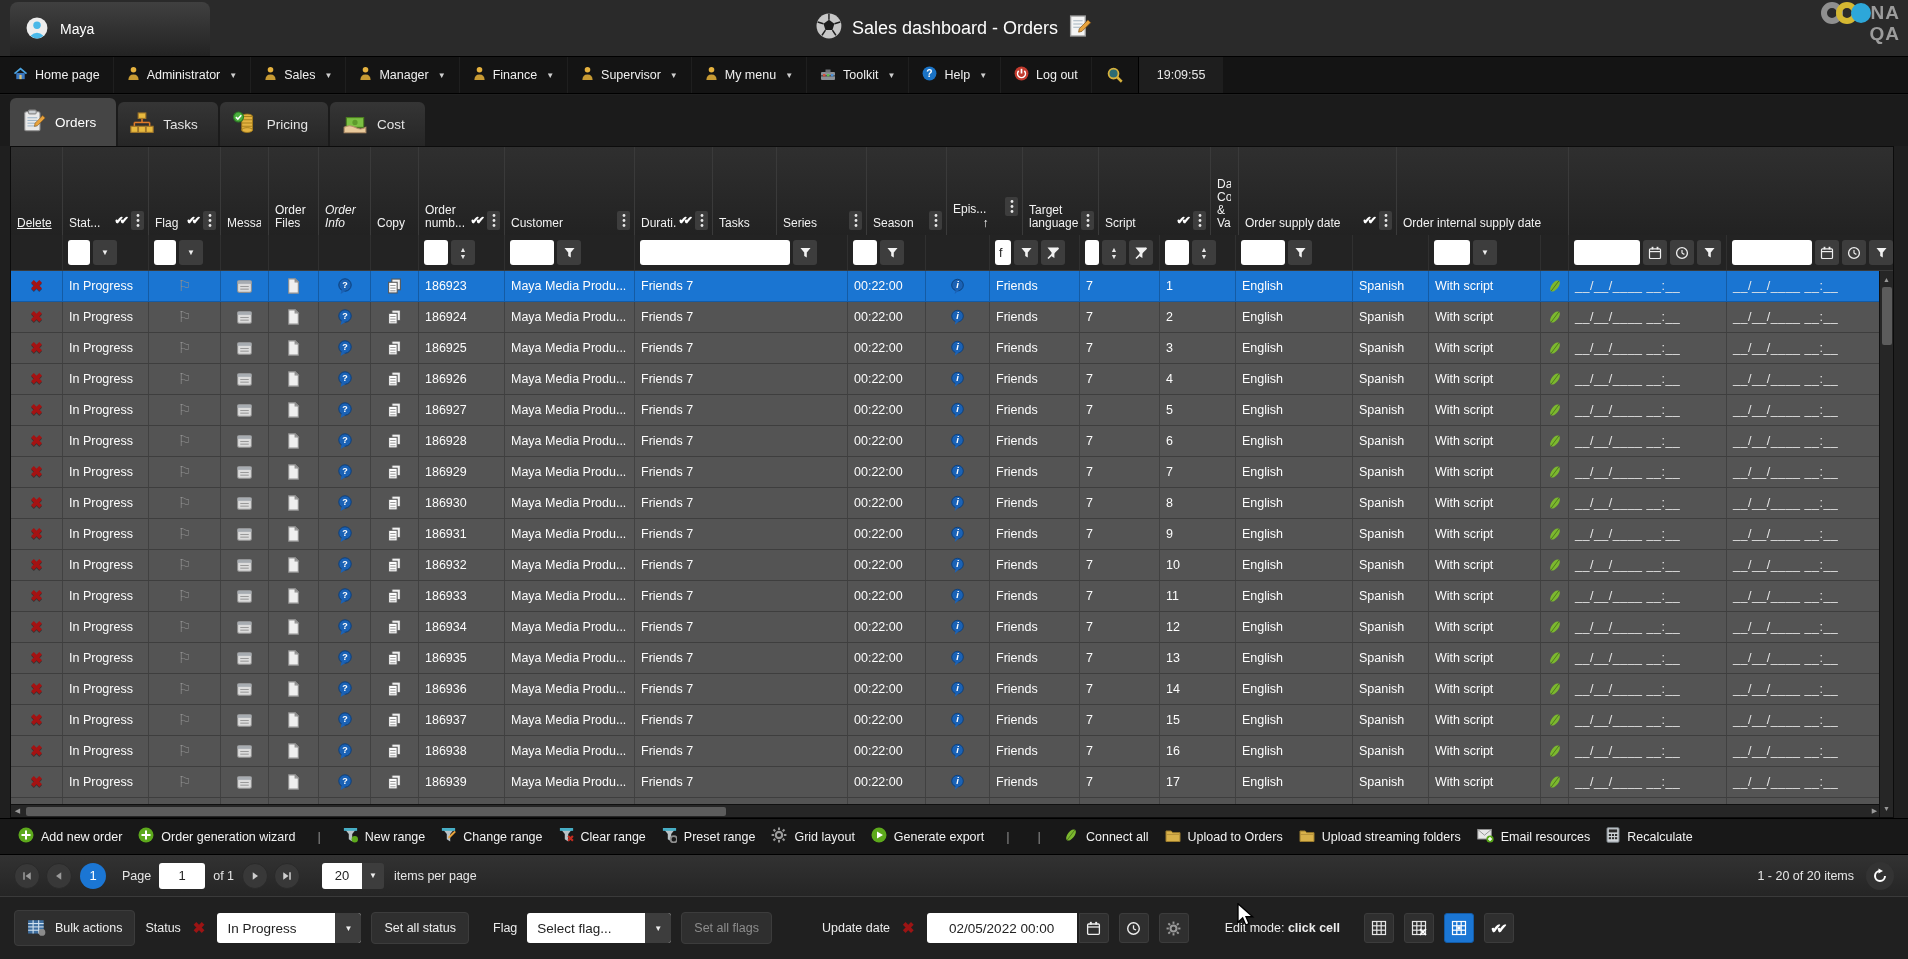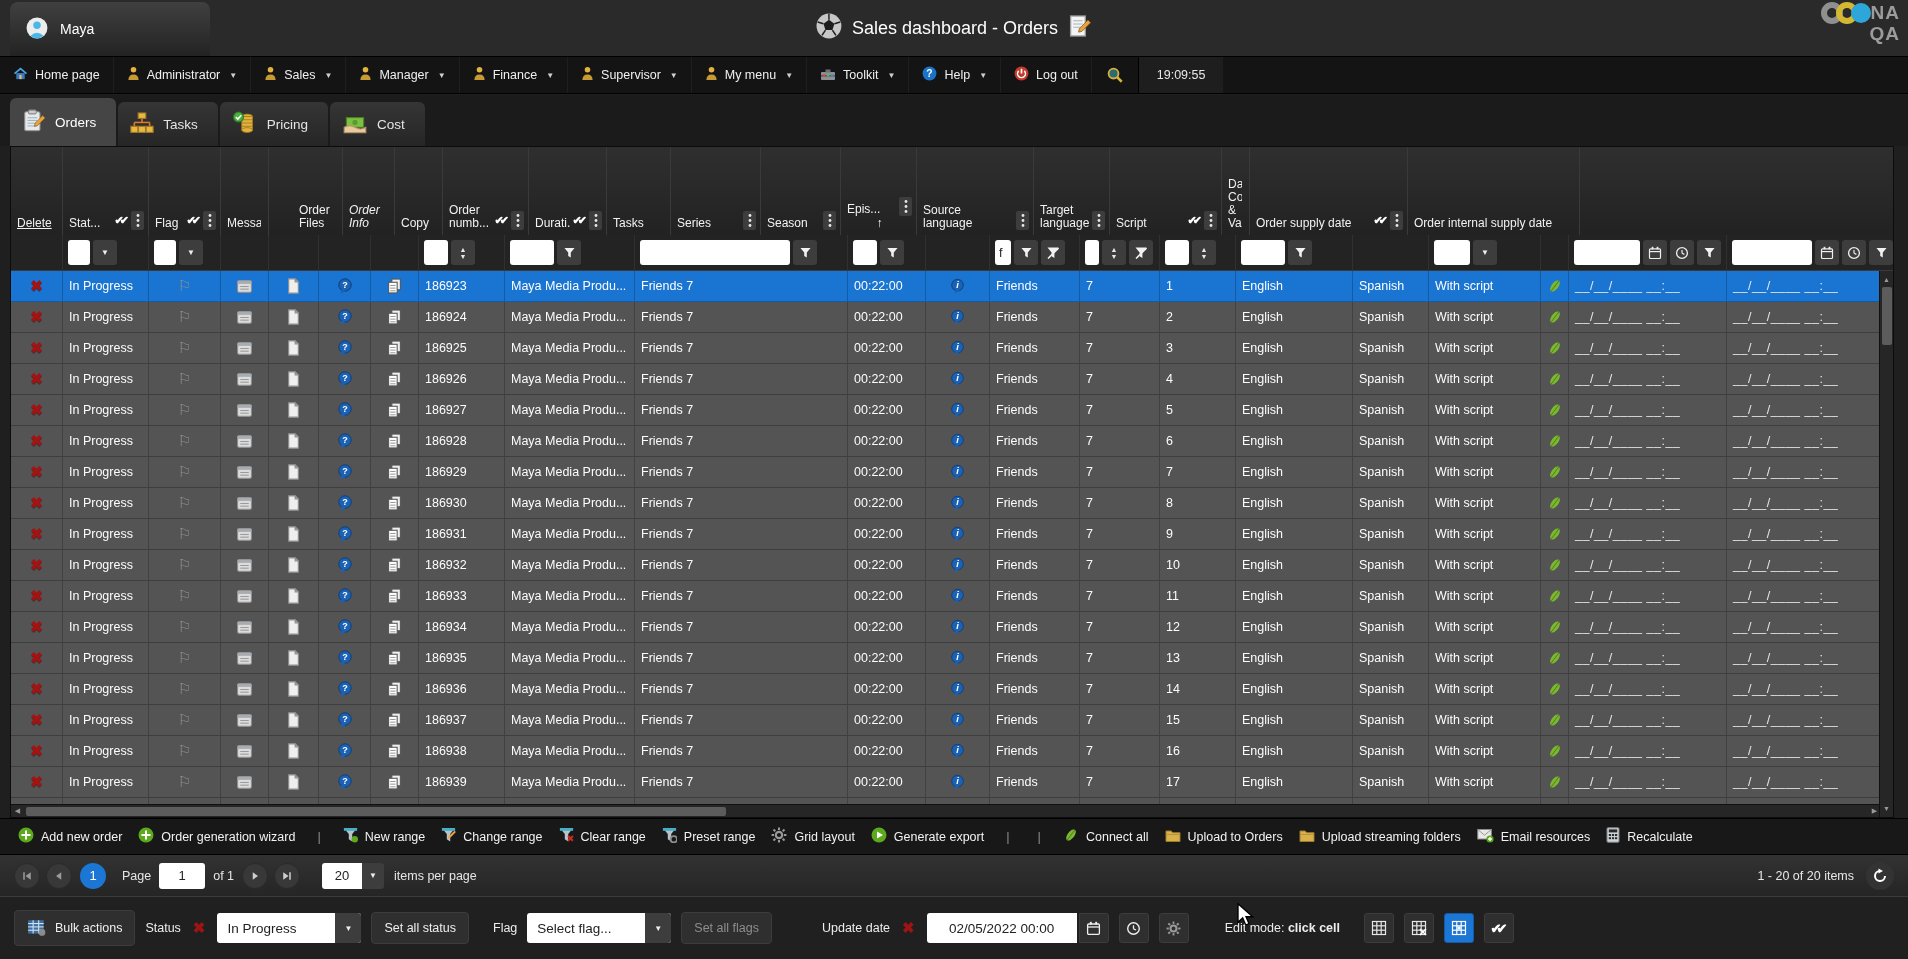--- a/index.html
+++ b/index.html
@@ -364,21 +364,21 @@
             </span>
           </span>
         </div>
       </div>
       <div class="hcell" style="width: 48px;">
         <div class="hrow">
           <span class="hlabel">Message</span>
           <span class="hicons"></span>
         </div>
       </div>
-      <div class="hcell" style="width: 50px; margin-left: 24px;">
+      <div class="hcell" style="width: 50px;">
         <div class="hrow">
           <span class="hlabel">Order Files</span>
           <span class="hicons"></span>
         </div>
       </div>
       <div class="hcell" style="width: 52px; font-style: italic;">
         <div class="hrow">
           <span class="hlabel">Order Info</span>
           <span class="hicons"></span>
         </div>
@@ -397,20 +397,34 @@
             <span class="hbtn">
               <svg width="4" height="15" viewBox="0 0 4 15">
                 <circle cx="2" cy="2.5" r="1.4" fill="#e8e8e8"></circle>
                 <circle cx="2" cy="7.5" r="1.4" fill="#e8e8e8"></circle>
                 <circle cx="2" cy="12.5" r="1.4" fill="#e8e8e8"></circle>
               </svg>
             </span>
           </span>
         </div>
       </div>
+      <div class="hcell" style="width: 130px;">
+        <div class="hrow">
+          <span class="hlabel">Customer</span>
+          <span class="hicons">
+            <span class="hbtn">
+              <svg width="4" height="15" viewBox="0 0 4 15">
+                <circle cx="2" cy="2.5" r="1.4" fill="#e8e8e8"></circle>
+                <circle cx="2" cy="7.5" r="1.4" fill="#e8e8e8"></circle>
+                <circle cx="2" cy="12.5" r="1.4" fill="#e8e8e8"></circle>
+              </svg>
+            </span>
+          </span>
+        </div>
+      </div>
       <div class="hcell" style="width: 78px;">
         <div class="hrow">
           <span class="hlabel">Durati...</span>
           <span class="hicons">
             <span class="chk2">✔✔</span>
             <span class="hbtn">
               <svg width="4" height="15" viewBox="0 0 4 15">
                 <circle cx="2" cy="2.5" r="1.4" fill="#e8e8e8"></circle>
                 <circle cx="2" cy="7.5" r="1.4" fill="#e8e8e8"></circle>
                 <circle cx="2" cy="12.5" r="1.4" fill="#e8e8e8"></circle>
@@ -460,34 +474,20 @@
             <span class="hbtn">
               <svg width="4" height="15" viewBox="0 0 4 15">
                 <circle cx="2" cy="2.5" r="1.4" fill="#e8e8e8"></circle>
                 <circle cx="2" cy="7.5" r="1.4" fill="#e8e8e8"></circle>
                 <circle cx="2" cy="12.5" r="1.4" fill="#e8e8e8"></circle>
               </svg>
             </span>
           </span>
         </div>
         <div class="sortarrow">↑</div>
-      </div>
-      <div class="hcell" style="width: 117px;">
-        <div class="hrow">
-          <span class="hlabel">Source language</span>
-          <span class="hicons">
-            <span class="hbtn">
-              <svg width="4" height="15" viewBox="0 0 4 15">
-                <circle cx="2" cy="2.5" r="1.4" fill="#e8e8e8"></circle>
-                <circle cx="2" cy="7.5" r="1.4" fill="#e8e8e8"></circle>
-                <circle cx="2" cy="12.5" r="1.4" fill="#e8e8e8"></circle>
-              </svg>
-            </span>
-          </span>
-        </div>
       </div>
       <div class="hcell" style="width: 76px;">
         <div class="hrow">
           <span class="hlabel">Target language</span>
           <span class="hicons">
             <span class="hbtn">
               <svg width="4" height="15" viewBox="0 0 4 15">
                 <circle cx="2" cy="2.5" r="1.4" fill="#e8e8e8"></circle>
                 <circle cx="2" cy="7.5" r="1.4" fill="#e8e8e8"></circle>
                 <circle cx="2" cy="12.5" r="1.4" fill="#e8e8e8"></circle>

